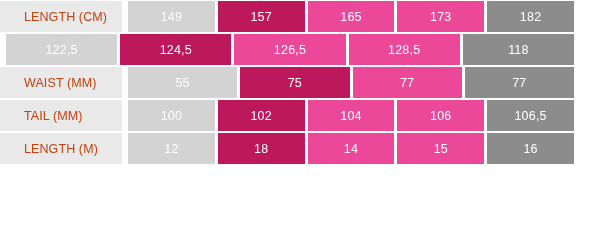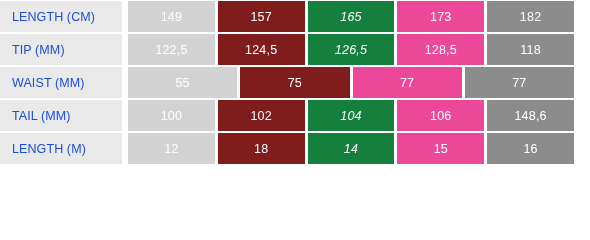--- a/index.html
+++ b/index.html
@@ -39,25 +39,25 @@
     align-items: center;
     overflow: hidden;
     white-space: nowrap;
   }
 
   
   .cell-label {
     width: 122px;
     flex: 0 0 122px;
     background: #e9e9e9;
-    color: #1d4ed8;
+    color: #c2410c;
     font-size: 12.5px;
     font-weight: 400;
     letter-spacing: 0.1px;
-    padding-left: 12px;
+    padding-left: 24px;
     justify-content: flex-start;
   }
 
   
   .gap-col {
     flex: 0 0 6px;
     background: #ffffff;
   }
 
   
@@ -68,42 +68,41 @@
     font-size: 12.5px;
     font-weight: 400;
     letter-spacing: 0.2px;
     margin-right: 3px;
   }
   .cell-data:last-child {
     margin-right: 16px;
   }
 
   .c1 { background: #d3d3d3; }
-  .c2 { background: #7f1d1d; }
-  .c3 { background: #15803d; font-style: italic; }
+  .c2 { background: #be185d; }
+  .c3 { background: #ec4899; }
   .c4 { background: #ec4899; }
   .c5 { background: #8c8c8c; }
 </style>
 </head>
 <body>
 
 <div class="spec-table">
 
   <div class="spec-row">
     <div class="cell cell-label">LENGTH (CM)</div>
     <div class="gap-col"></div>
     <div class="cell cell-data c1">149</div>
     <div class="cell cell-data c2">157</div>
     <div class="cell cell-data c3">165</div>
     <div class="cell cell-data c4">173</div>
     <div class="cell cell-data c5">182</div>
   </div>
 
   <div class="spec-row">
-    <div class="cell cell-label">TIP (MM)</div>
     <div class="gap-col"></div>
     <div class="cell cell-data c1">122,5</div>
     <div class="cell cell-data c2">124,5</div>
     <div class="cell cell-data c3">126,5</div>
     <div class="cell cell-data c4">128,5</div>
     <div class="cell cell-data c5">118</div>
   </div>
 
   <div class="spec-row">
     <div class="cell cell-label">WAIST (MM)</div>
@@ -114,21 +113,21 @@
     <div class="cell cell-data c5">77</div>
   </div>
 
   <div class="spec-row">
     <div class="cell cell-label">TAIL (MM)</div>
     <div class="gap-col"></div>
     <div class="cell cell-data c1">100</div>
     <div class="cell cell-data c2">102</div>
     <div class="cell cell-data c3">104</div>
     <div class="cell cell-data c4">106</div>
-    <div class="cell cell-data c5">148,6</div>
+    <div class="cell cell-data c5">106,5</div>
   </div>
 
   <div class="spec-row">
     <div class="cell cell-label">LENGTH (M)</div>
     <div class="gap-col"></div>
     <div class="cell cell-data c1">12</div>
     <div class="cell cell-data c2">18</div>
     <div class="cell cell-data c3">14</div>
     <div class="cell cell-data c4">15</div>
     <div class="cell cell-data c5">16</div>

